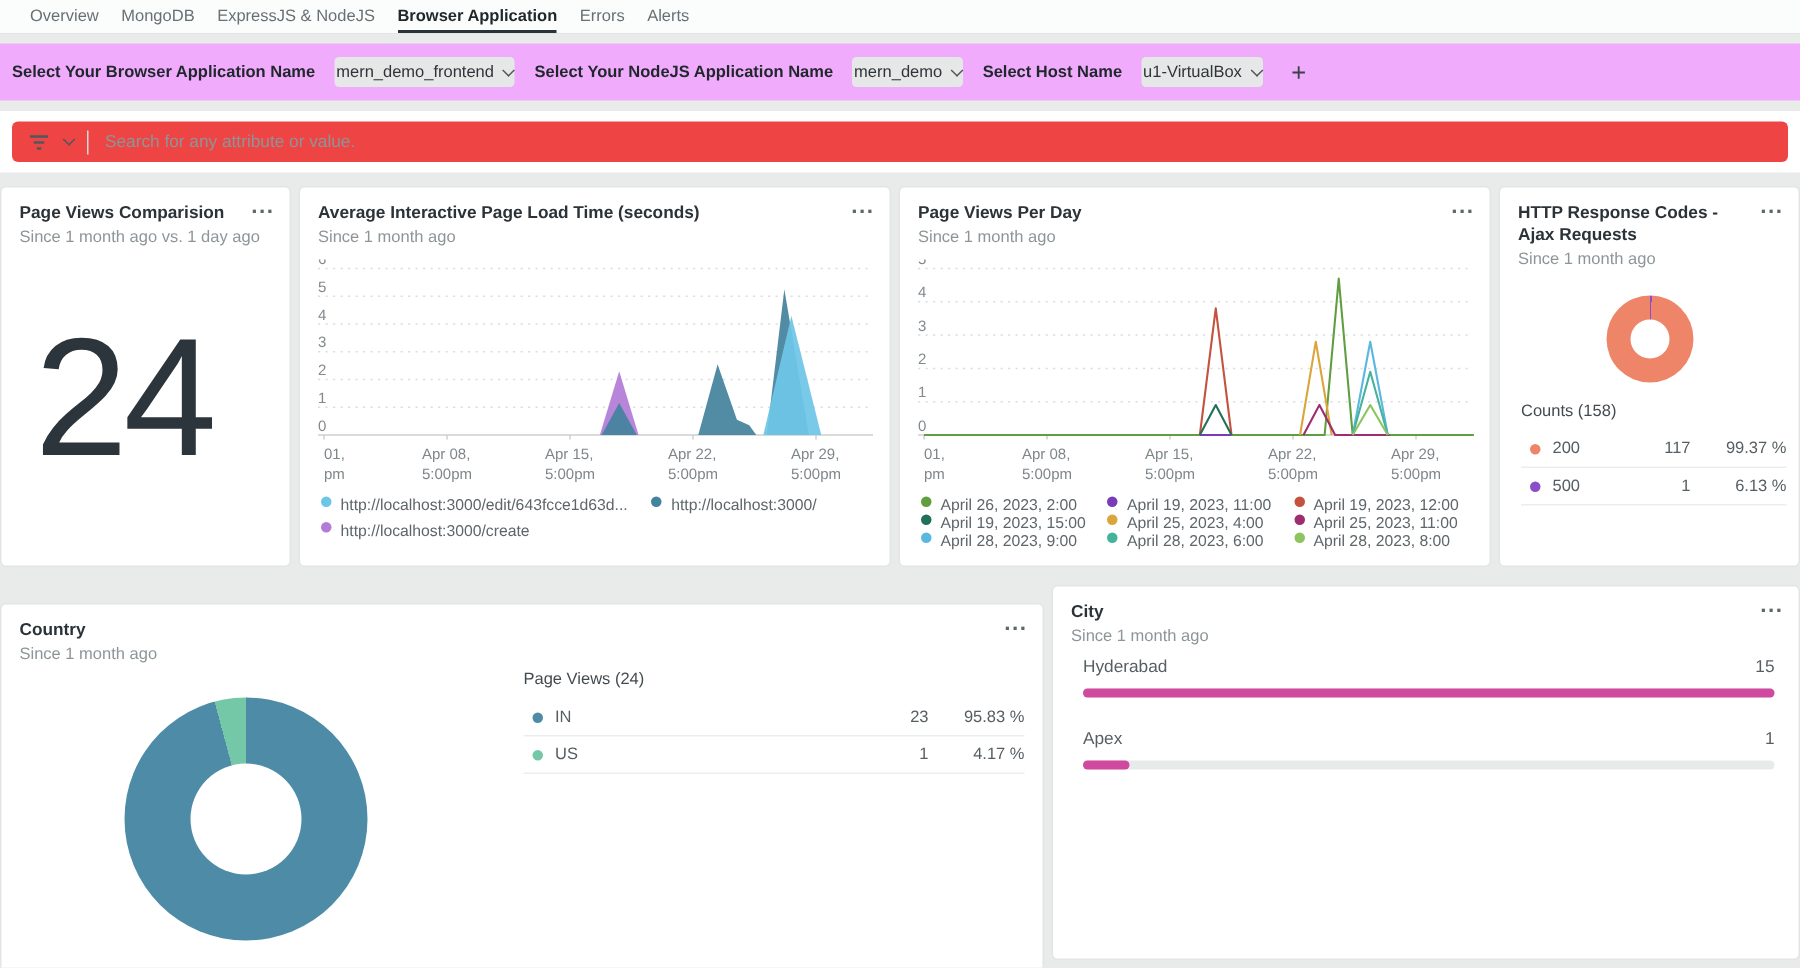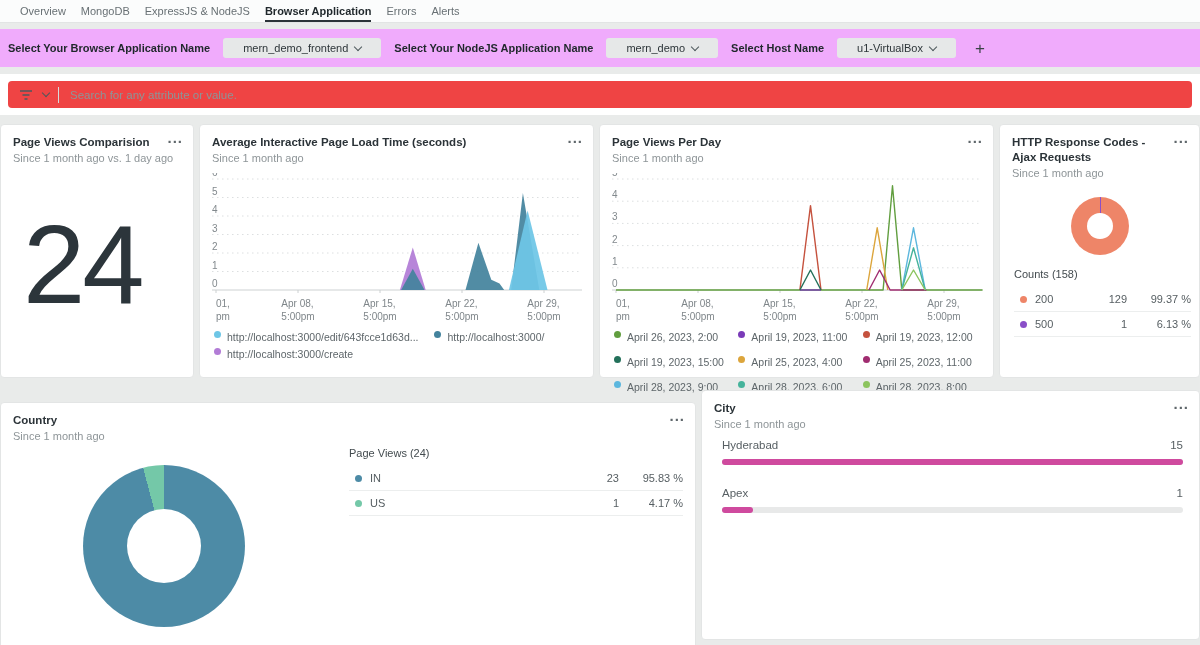--- a/index.html
+++ b/index.html
@@ -4,42 +4,42 @@
 <style>
   html,body{margin:0;padding:0}
   body{width:1200px;height:645px;position:relative;background:#e9ebea;font-family:"Liberation Sans",sans-serif;overflow:hidden}
   
   .tabbar{position:absolute;top:0;left:0;width:100%;height:23px;background:#fbfcfc;border-bottom:1px solid #e2e4e4;display:flex;gap:15px;padding:0 20px;box-sizing:border-box}
   .tab{font-size:11px;color:#687074;line-height:22px;cursor:pointer;white-space:nowrap}
   .tab.active{color:#1f272b;font-weight:700;box-shadow:inset 0 -2px 0 #2b3338}
   
   .filterbar{position:absolute;top:29px;left:0;width:100%;height:38px;background:#f0abfc;display:flex;align-items:center;gap:13px;padding:0 8px;box-sizing:border-box}
   .flabel{font-size:11px;font-weight:700;color:#1f272b;white-space:nowrap}
-  .pill{background:#e6e8e8;border-radius:3px;padding:4px 20px;display:flex;align-items:center;gap:7px;font-size:11px;color:#2d3539;cursor:pointer;white-space:nowrap}
+  .pill{background:#e6e8e8;border-radius:3px;padding:4px 1px;display:flex;align-items:center;gap:7px;font-size:11px;color:#2d3539;cursor:pointer;white-space:nowrap}
   .chev{width:5px;height:5px;border-right:1.3px solid #4e585c;border-bottom:1.3px solid #4e585c;transform:rotate(45deg);margin-top:-3px}
   .plusbtn{font-size:17px;color:#3a4246;margin-left:6px;cursor:pointer;line-height:1}
   
   .searchpanel{position:absolute;top:74px;left:0;width:100%;height:41px;background:#fff}
   .searchfield{position:absolute;left:8px;right:8px;top:7px;height:27px;background:#ef4444;border-radius:4px;display:flex;align-items:center;gap:9px;padding:0 10px}
   .searchfield input{flex:1;background:transparent;border:none;outline:none;font-size:11.5px;color:#333;font-family:"Liberation Sans",sans-serif}
   .searchfield input::placeholder{color:#8d9598}
   .vdiv{width:1px;height:16px;background:#d7dadb}
   
   .panel{position:absolute;background:#fff;border:1px solid #e3e5e5;border-radius:4px;box-sizing:border-box}
   .ptitle{font-size:11.5px;font-weight:700;color:#2b3338;padding:10px 30px 0 12px;line-height:1.3}
   .psub{font-size:11px;color:#8e9598;padding:2px 12px 0}
   .pmenu{position:absolute;top:4px;right:10px;color:#5f676b;font-size:15px;letter-spacing:1px;cursor:pointer;font-weight:700}
   .bigval{position:absolute;left:22px;top:84px;font-size:112px;line-height:1;letter-spacing:-3px;color:#2c353b}
   
   .xy{position:absolute;left:8px;top:48px;width:379px;height:200px}
   .xlabels{position:absolute;left:0;top:121px;width:100%;height:30px}
   .xlab{position:absolute;top:3px;font-size:10px;color:#7f868a;line-height:1.3;white-space:pre-line;text-align:left}
   .legend{position:absolute;left:6px;top:158px;right:0;font-size:10.5px;color:#5e666a}
   .legend-flex{display:flex;flex-wrap:wrap;column-gap:16px;row-gap:5px}
-  .legend-grid{display:grid;grid-template-columns:repeat(3,1fr);row-gap:13px}
+  .legend-grid{display:grid;grid-template-columns:repeat(3,1fr);row-gap:0}
   .lgitem{display:flex;align-items:flex-start;gap:6px;cursor:pointer;white-space:nowrap}
   .dot{width:7px;height:7px;border-radius:50%;flex:none}
   
   .donut{position:absolute;border-radius:50%}
   .hole{position:absolute;background:#fff;border-radius:50%;left:50%;top:50%;transform:translate(-50%,-50%)}
   #http-donut{left:71px;top:72px;width:58px;height:58px}
   #http-donut .hole{width:26px;height:26px}
   #country-donut{left:82px;top:62px;width:162px;height:162px}
   #country-donut .hole{width:74px;height:74px}
   .facet-table{position:absolute}
@@ -250,21 +250,21 @@
   <div class="psub">Since 1 month ago</div>
   <div class="pmenu">...</div>
   <div class="donut" id="http-donut" style="background: conic-gradient(from 2.3deg, rgb(238, 133, 104) 0deg, rgb(238, 133, 104) 357.722deg, rgb(138, 79, 200) 357.722deg, rgb(138, 79, 200) 360deg);">
       <div class="hole"></div>
     </div>
   <div class="facet-table" id="http-table">
     <div class="fheader">Counts (158)</div>
   <div class="frow">
         <span class="dot" style="background: rgb(238, 133, 104);"></span>
         <span class="flab">200</span>
-        <span class="fval">129</span>
+        <span class="fval">117</span>
         <span class="fpct">99.37 %</span>
       </div>
       <div class="frow">
         <span class="dot" style="background: rgb(138, 79, 200);"></span>
         <span class="flab">500</span>
         <span class="fval">1</span>
         <span class="fpct">6.13 %</span>
       </div>
     </div>
 </div>

